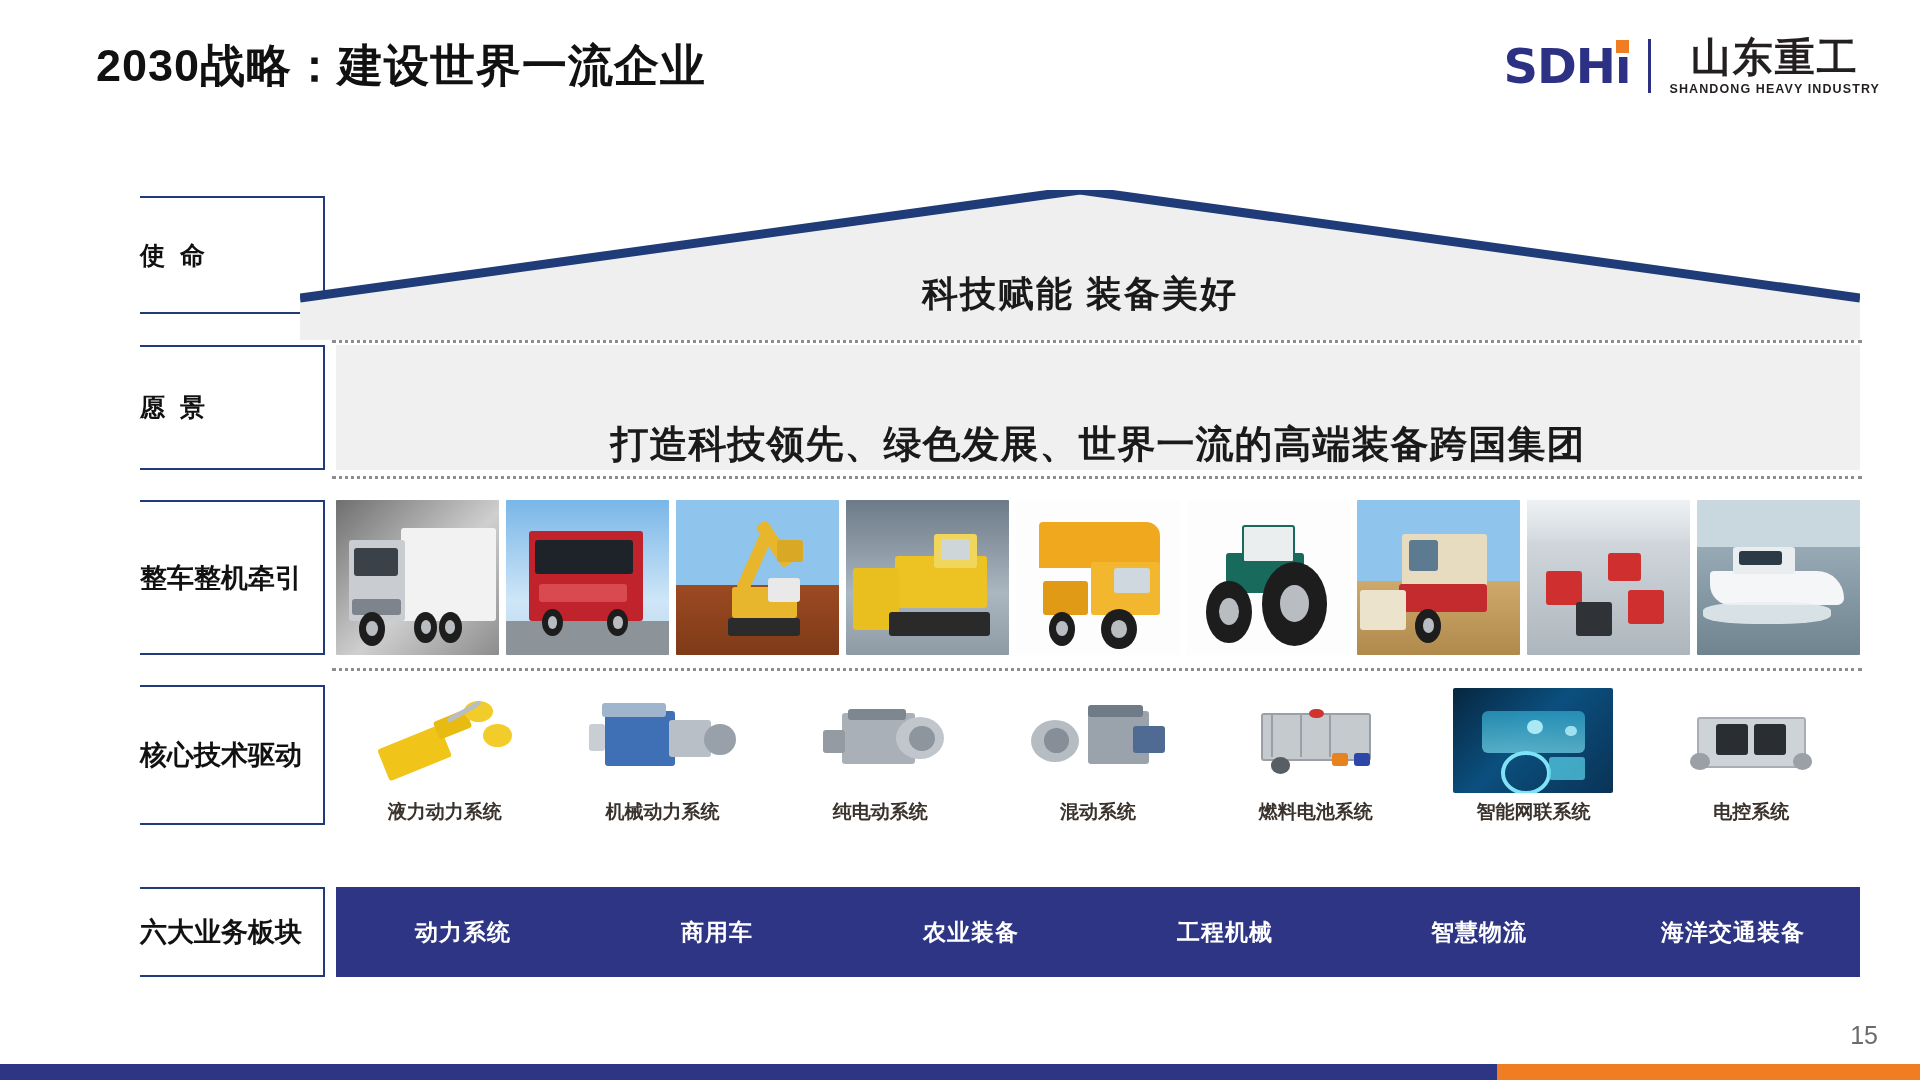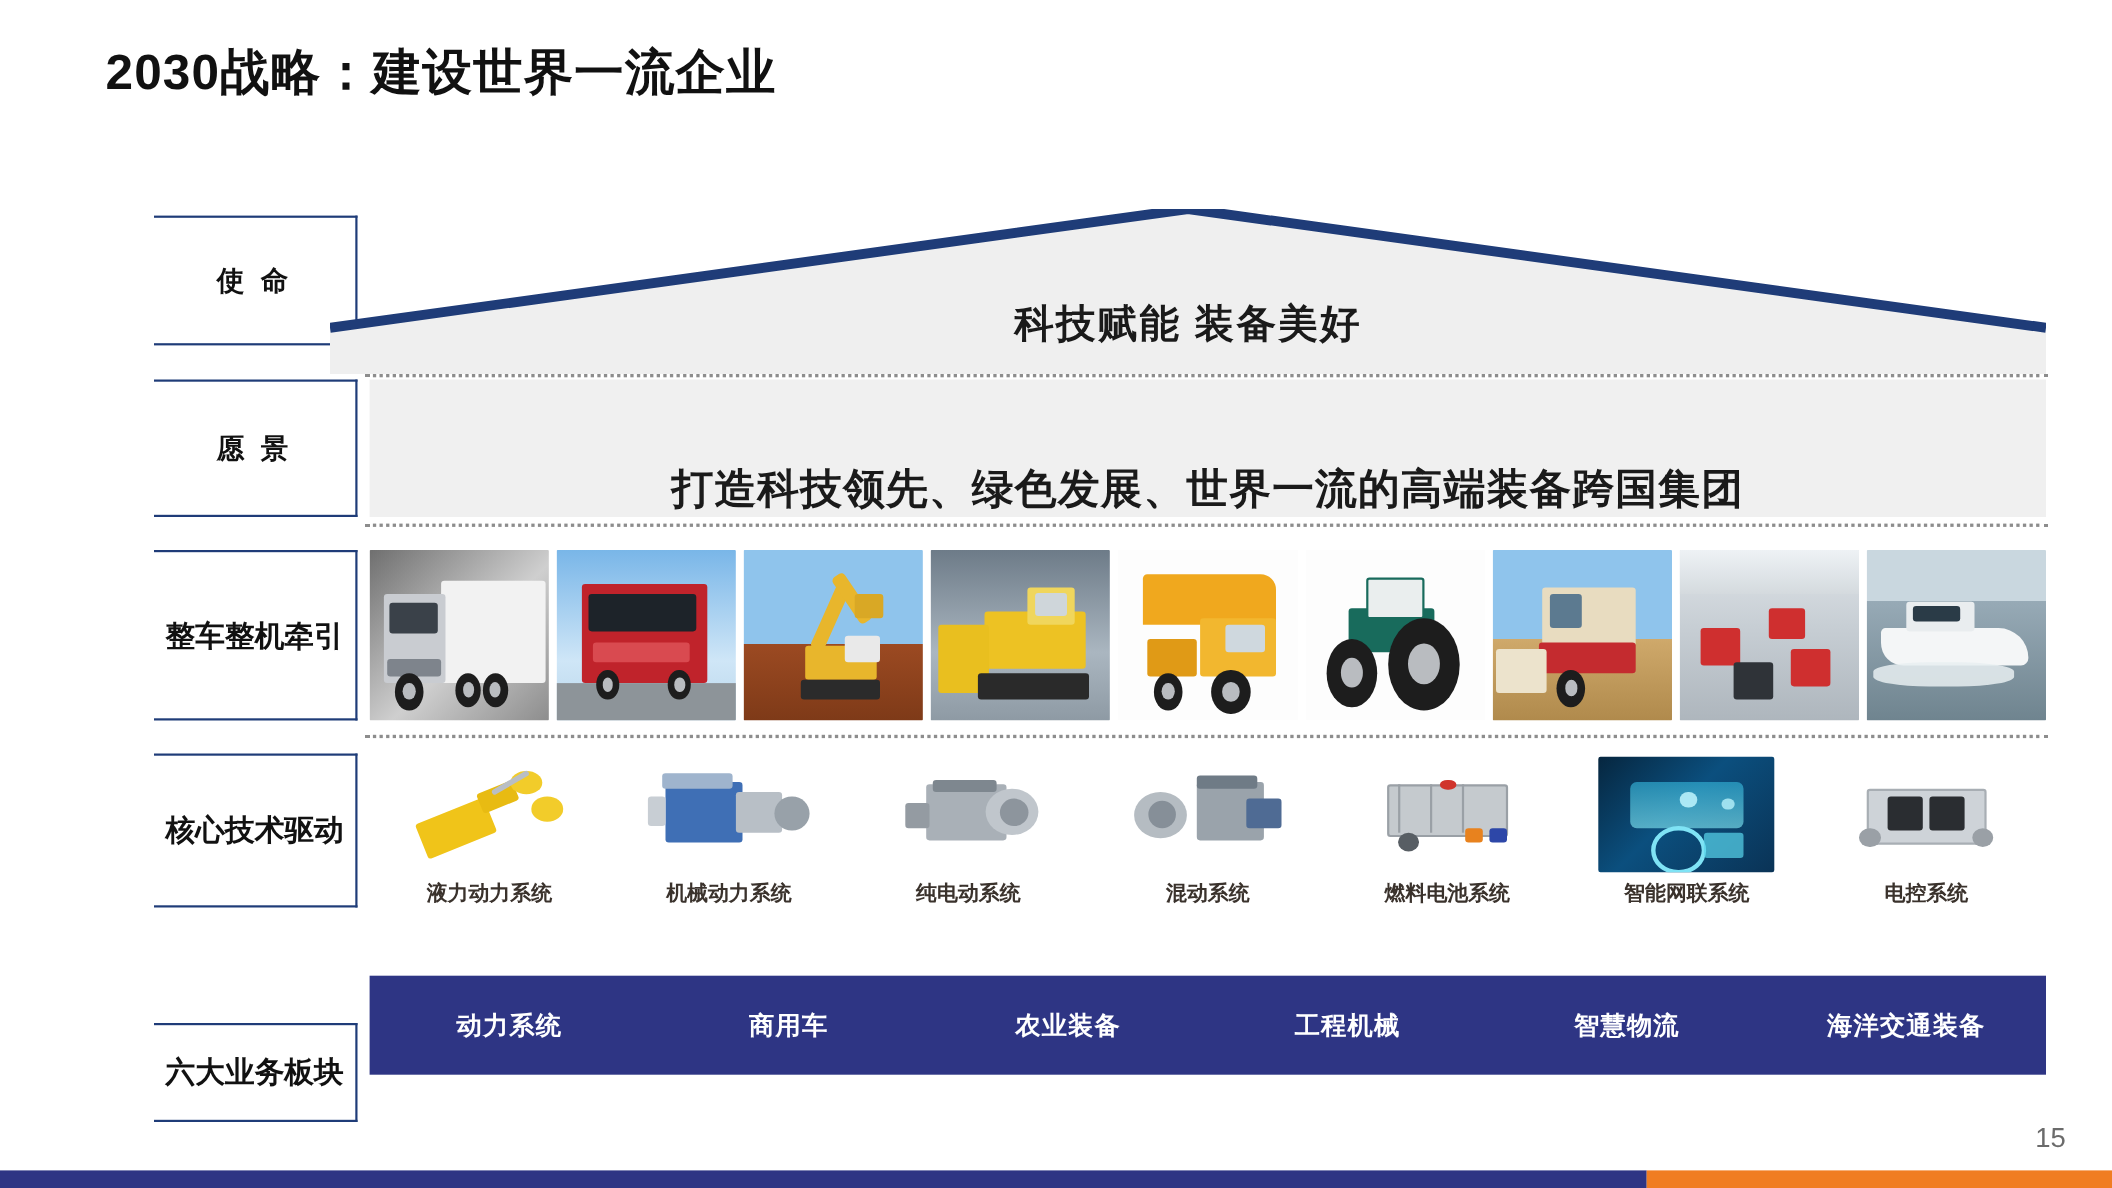--- a/index.html
+++ b/index.html
@@ -43,21 +43,21 @@
   .logo-cn-sub{
     font-size:12.5px;font-weight:bold;color:#231f20;
     letter-spacing:1.1px;margin-top:4px;
   }
 
   
   .lbl{
     position:absolute;left:140px;width:185px;
     border:2px solid #1f3c78;border-left:none;
     background:transparent;
-    display:flex;align-items:center;justify-content:center;
+    display:flex;align-items:center;justify-content:flex-start;
     color:#111111;font-weight:bold;
     box-sizing:border-box;
   }
   .lbl-text{white-space:nowrap;}
 
   
   .roof-wrap{position:absolute;left:300px;top:190px;width:1560px;height:155px;}
   .roof-wrap svg{display:block;}
   .mission-text{
     position:absolute;left:0;right:0;top:80px;
@@ -144,38 +144,49 @@
   .wheel{background:#1d1d1d;border-radius:50%;}
   .wheel::after{content:"";position:absolute;inset:28%;background:#b9bcc0;border-radius:50%;}
 </style>
 </head>
 <body>
 
 <div class="slide">
 
   <div class="title">2030战略：建设世界一流企业</div>
 
+  <div class="logo">
+    <div class="logo-sdhi">
+      <span>SDHi</span>
+      <span class="logo-dot"></span>
+    </div>
+    <div class="logo-sep"></div>
+    <div class="logo-cn">
+      <div class="logo-cn-main">山东重工</div>
+      <div class="logo-cn-sub">SHANDONG HEAVY INDUSTRY</div>
+    </div>
+  </div>
 
   <div class="lbl" style="top:196px;height:118px;font-size:25px;letter-spacing:4px;">
     <span class="lbl-text">使  命</span>
   </div>
 
   <div class="lbl" style="top:345px;height:125px;font-size:25px;letter-spacing:4px;">
     <span class="lbl-text">愿  景</span>
   </div>
 
   <div class="lbl" style="top:500px;height:155px;font-size:27px;">
     <span class="lbl-text">整车整机牵引</span>
   </div>
 
   <div class="lbl" style="top:685px;height:140px;font-size:27px;">
     <span class="lbl-text">核心技术驱动</span>
   </div>
 
-  <div class="lbl" style="top:930px;height:90px;font-size:27px;">
+  <div class="lbl" style="top:887px;height:90px;font-size:27px;">
     <span class="lbl-text">六大业务板块</span>
   </div>
 
   <div class="roof-wrap">
     <svg width="1560" height="155" viewBox="0 0 1560 155">
       <polygon points="0,108 780,0 1560,108 1560,150 0,150" fill="#efefef"></polygon>
       <polyline points="0,108 780,0 1560,108" fill="none" stroke="#1f3c78" stroke-width="9"></polyline>
     </svg>
     <div class="mission-text">科技赋能    装备美好</div>
   </div>

